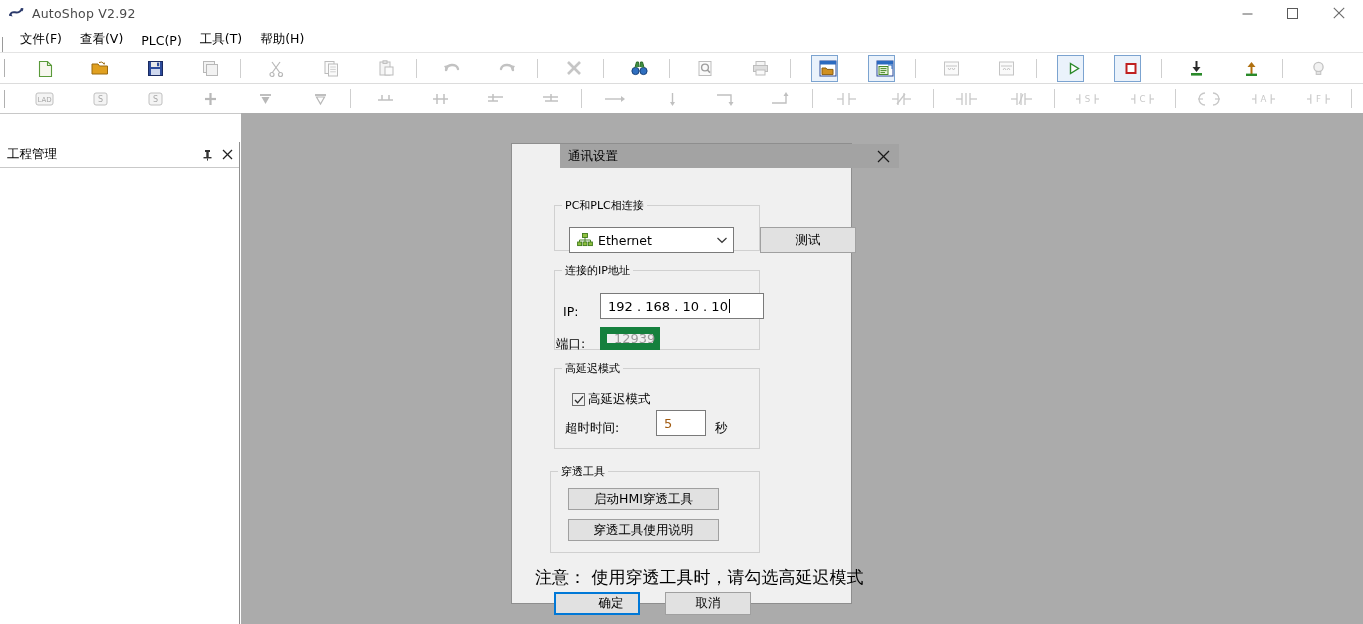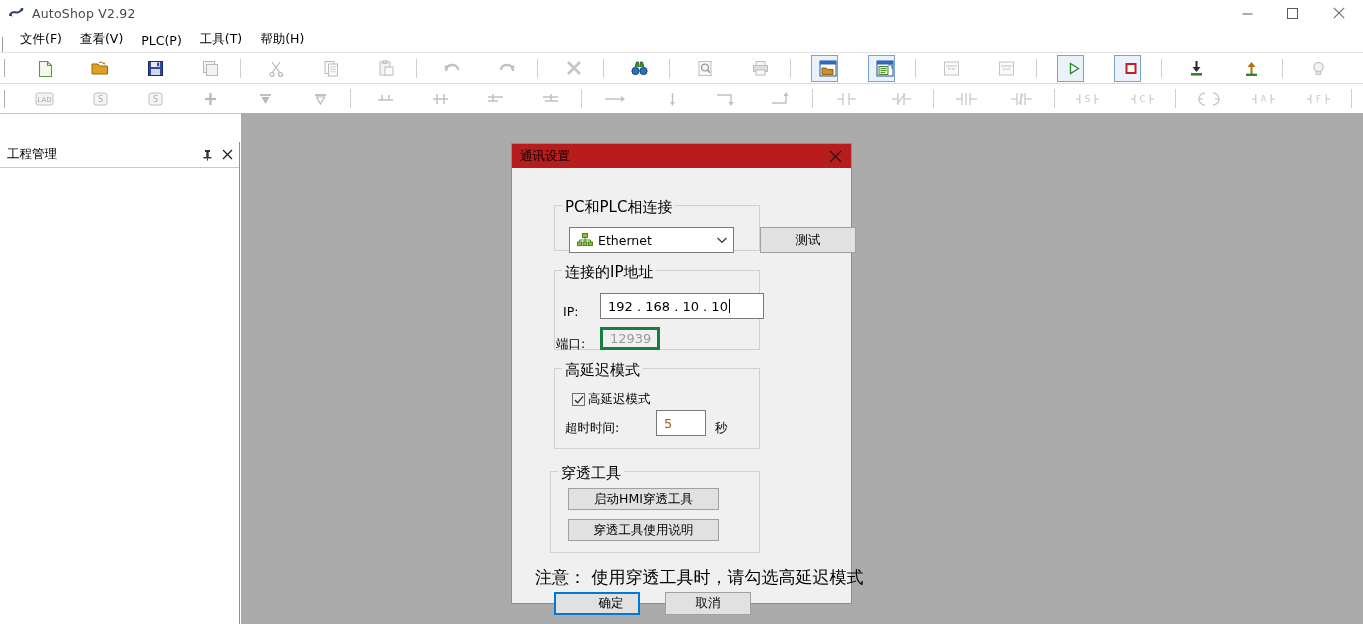--- a/index.html
+++ b/index.html
@@ -128,39 +128,40 @@
   
   .dialog {
     position: absolute; left: 511px; top: 143px; width: 341px; height: 461px;
     background: #f0f0f0;
     border: 1px solid #8e8e8e;
     box-sizing: border-box;
     font-size: 12.5px; color: #000;
   }
   .dlg-titlebar {
     height: 24px; width: 100%; display: flex; align-items: center;
-    background: #b91c1c;
+    background: #a3a3a3;
     box-sizing: border-box;
+    margin-left: 48px;
   }
   .dlg-title { font-size: 12.5px; margin-left: 8px; flex: 1; color: #000; }
   .dlg-close {
     width: 32px; height: 23px; display: flex; align-items: center; justify-content: center;
     color: #1a1a1a;
   }
   .dlg-body { position: relative; width: 100%; height: 436px; }
 
   .groupbox {
     position: absolute;
     border: 1px solid #d0d0d0;
     box-sizing: border-box;
   }
   .group-legend {
     position: absolute; top: -8px; left: 7px;
     background: #f0f0f0; padding: 0 3px;
-    font-size: 15px; color: #000; white-space: nowrap;
+    font-size: 11px; color: #000; white-space: nowrap;
   }
 
   .combo {
     position: absolute;
     background: #ffffff; border: 1px solid #7a7a7a;
     box-sizing: border-box;
     display: flex; align-items: center;
   }
   .combo-icon { width: 16px; height: 14px; margin-left: 7px; margin-right: 5px; flex: none; }
   .combo-text { font-size: 12.5px; color: #000; flex: 1; }
@@ -183,21 +184,21 @@
     position: absolute; font-size: 12.5px; color: #000; white-space: nowrap;
   }
   .textbox {
     position: absolute; background: #ffffff;
     border: 1px solid #7a7a7a; box-sizing: border-box;
     display: flex; align-items: center;
     font-size: 13px; color: #000;
     padding-left: 7px;
   }
   .textbox.disabled {
-    background: #f0f0f0; border: 3px solid #15803d; color: #9a9a9a;
+    background: #f0f0f0; border: 7px solid #15803d; color: #9a9a9a;
   }
   .ip-caret {
     display:inline-block; width:1px; height:14px; background:#000; margin-left:1px;
     vertical-align: middle;
   }
   .num-orange { color: #a05a10; font-size: 13px; }
 
   .checkrow {
     position: absolute; display: flex; align-items: center;
   }

